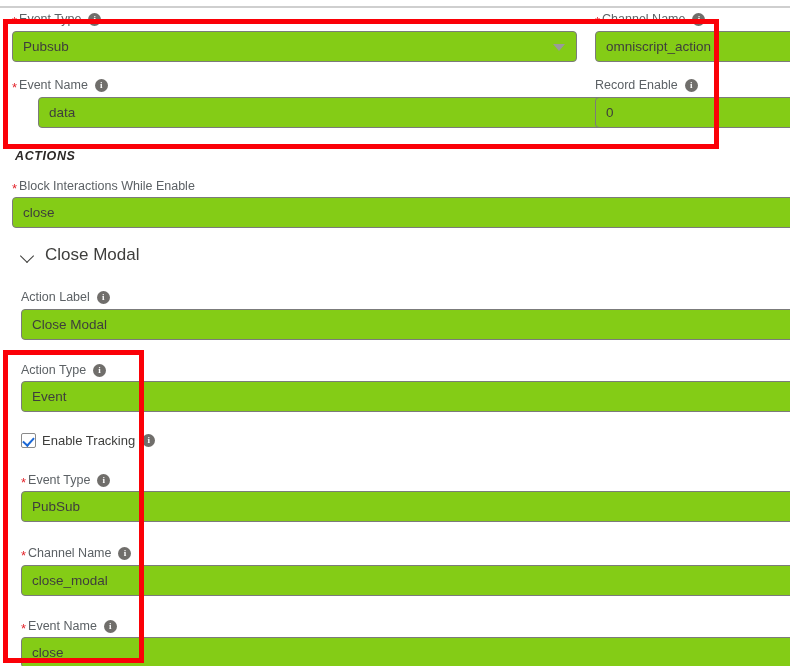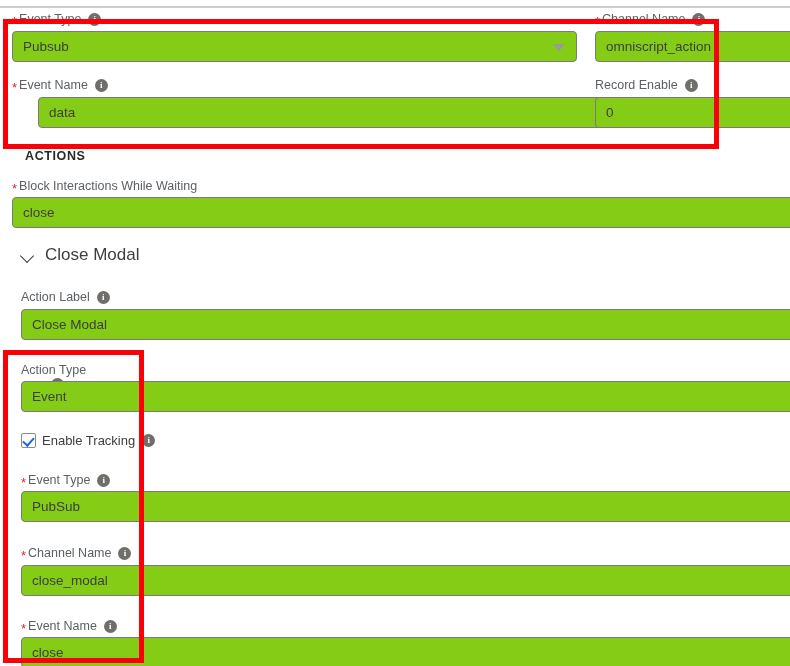--- a/index.html
+++ b/index.html
@@ -232,46 +232,46 @@
 
   <div class="field-label" style="left:595px; top:78px; position:absolute;">
     <span>Record Enable</span>
     <span class="info-icon"></span>
   </div>
 
   <div class="input-box" style="left:595px; top:97px; width:280px;">
     <span class="val">0</span>
   </div>
 
-  <div class="section-title" style="left:25px; top:149px;">ACTIONS</div>
+  <div class="section-title" style="left:15px; top:149px;font-style:italic;">ACTIONS</div>
 
   <div class="field-label" style="left:12px; top:179px; position:absolute;">
     <span class="req-star">*</span>
-    <span>Block Interactions While Waiting</span>
+    <span>Block Interactions While Enable</span>
   </div>
 
   <div class="input-box" style="left:12px; top:197px; width:880px;">
     <span class="val">close</span>
   </div>
 
   <div class="collapsible" style="left:21px; top:245px;">
     <span class="chev"></span>
     <span class="ctext">Close Modal</span>
   </div>
 
   <div class="field-label" style="left:21px; top:290px; position:absolute;">
     <span>Action Label</span>
     <span class="info-icon"></span>
   </div>
 
   <div class="input-box" style="left:21px; top:309px; width:870px;">
     <span class="val">Close Modal</span>
   </div>
 
-  <div class="field-label" style="left:21px; top:363px; position:absolute;flex-direction:column;">
+  <div class="field-label" style="left:21px; top:363px; position:absolute;">
     <span>Action Type</span>
     <span class="info-icon"></span>
   </div>
 
   <div class="input-box" style="left:21px; top:381px; width:870px;">
     <span class="val">Event</span>
   </div>
 
   <div class="chk-row" style="left:21px; top:433px;">
     <span class="chk-box"></span>

